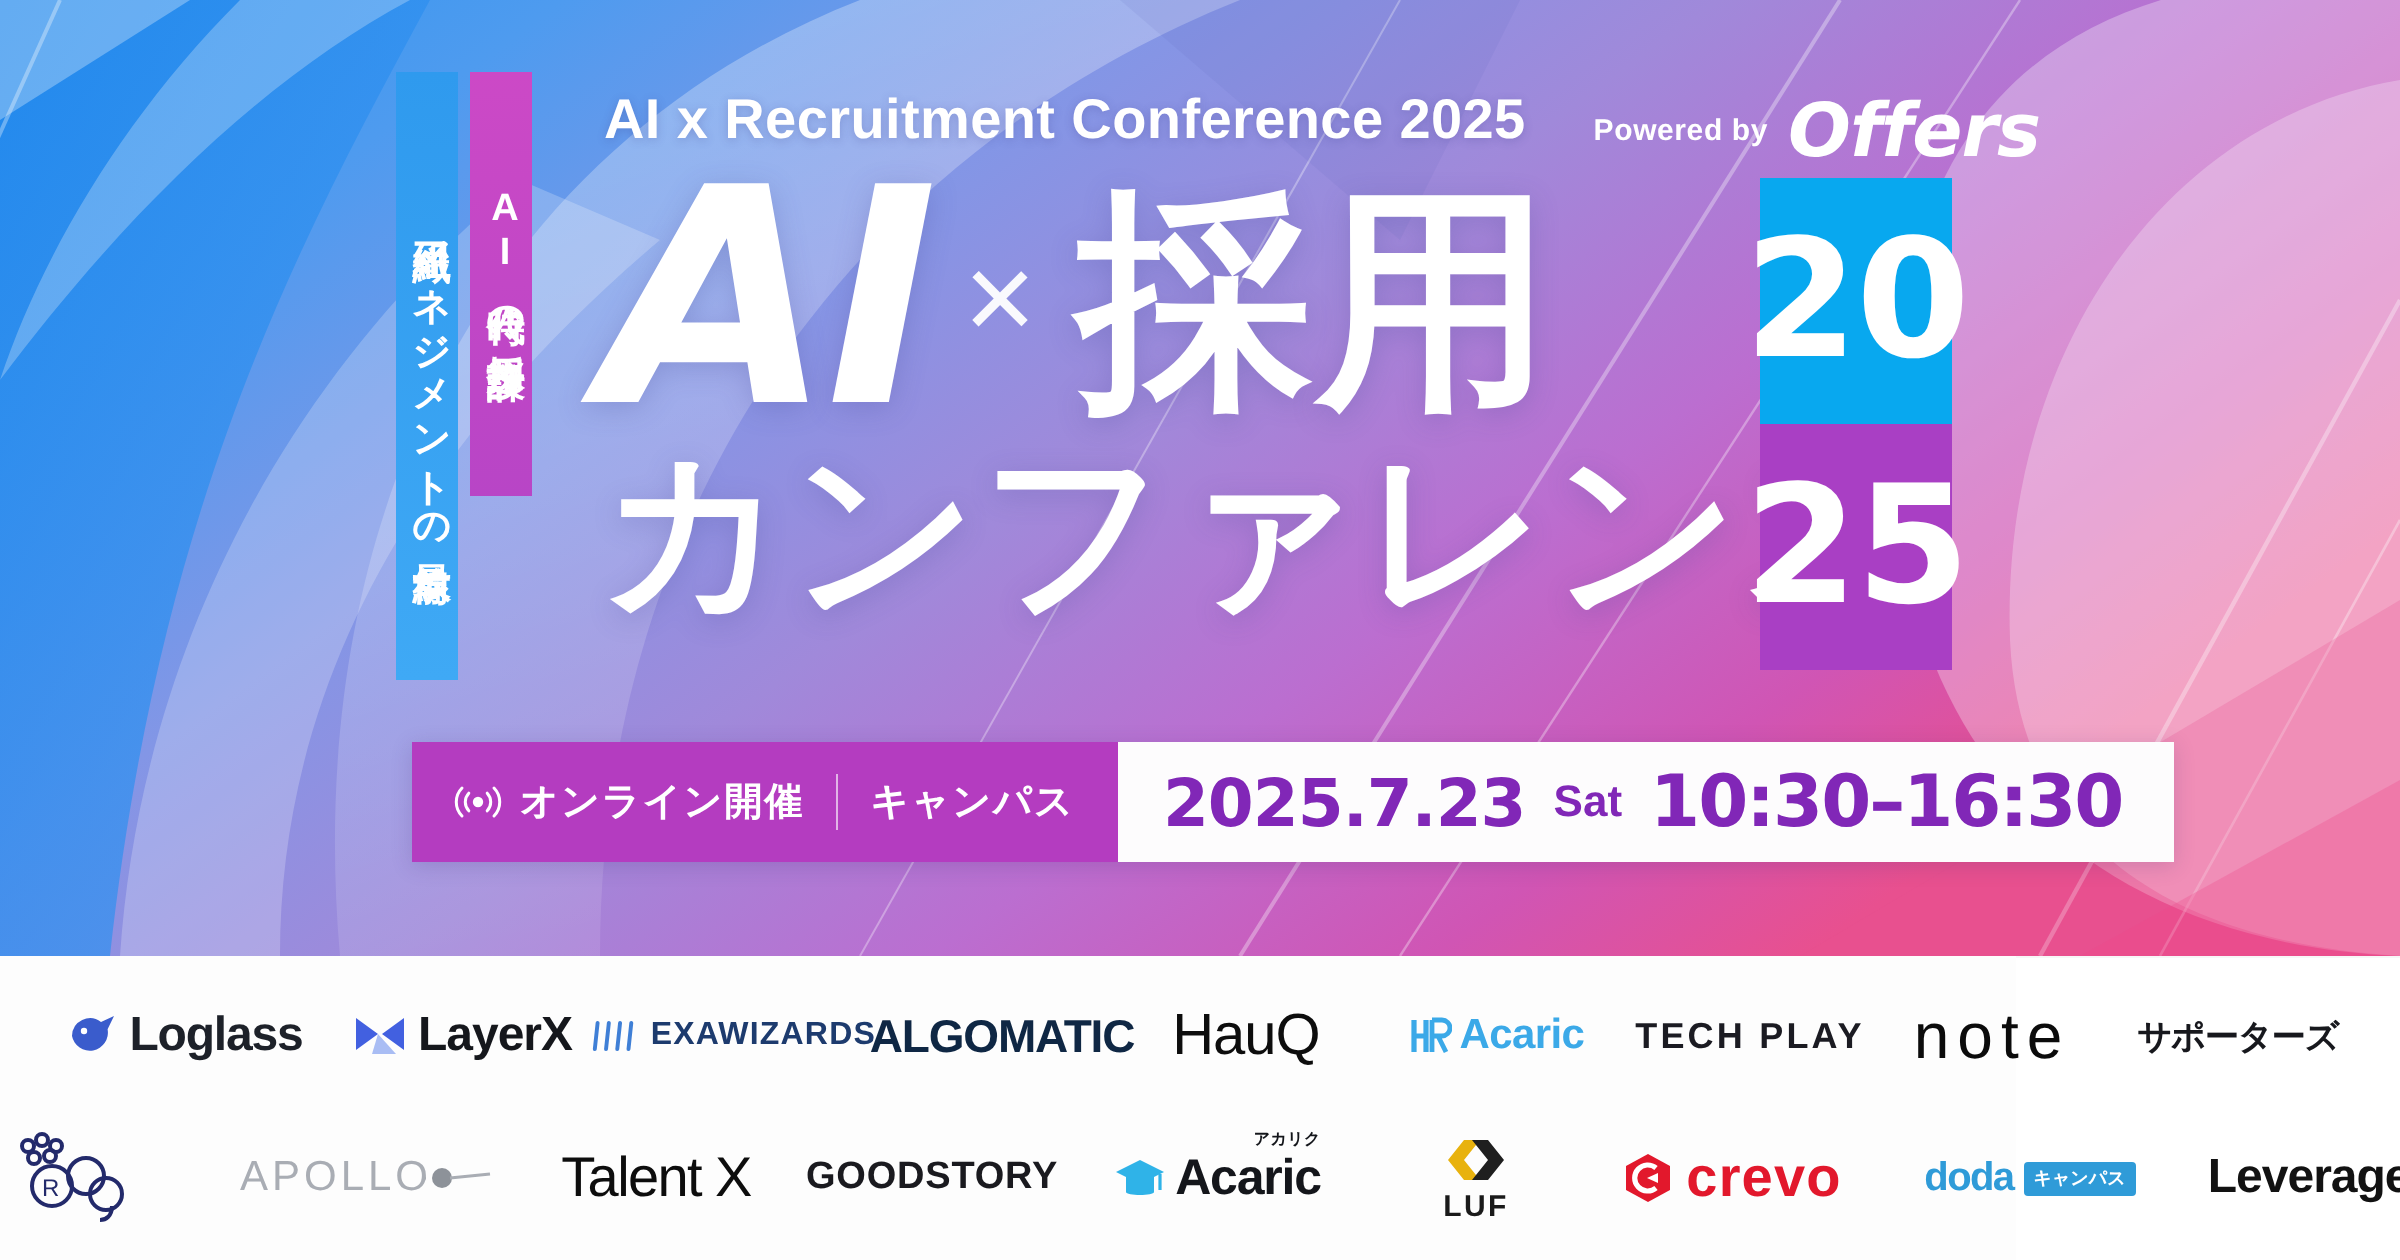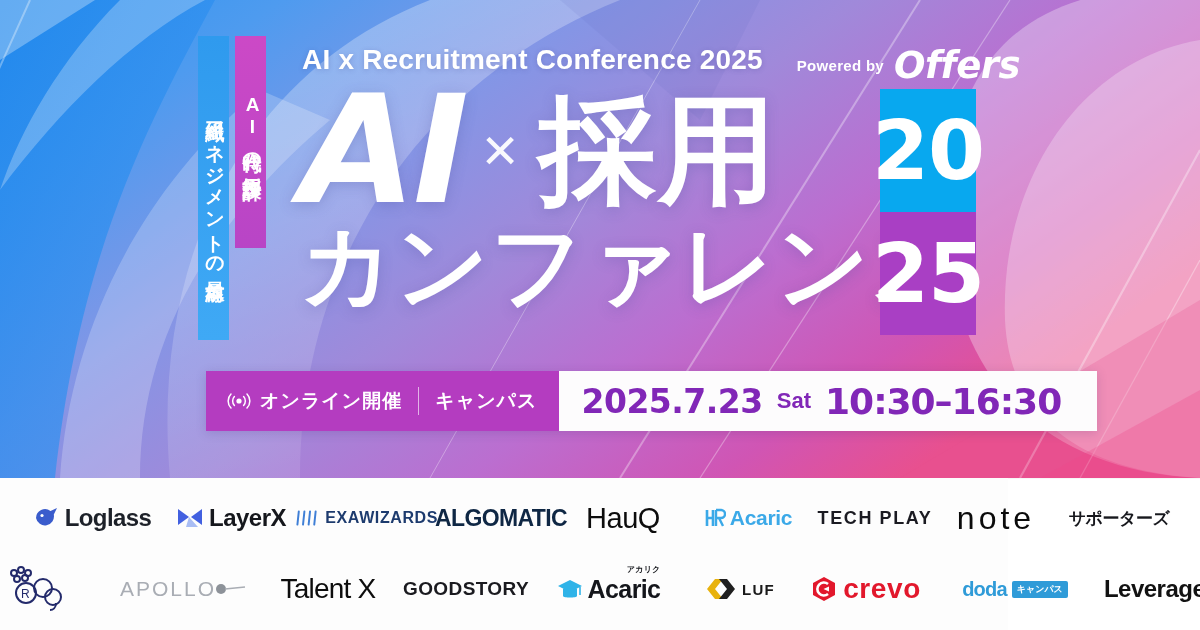--- a/index.html
+++ b/index.html
@@ -62,21 +62,21 @@
   .year-bot{background:#a93fc4;}
 
   
   .infobar{position:absolute;left:206px;top:371px;display:flex;height:60px;z-index:6;
     box-shadow:0 2px 10px rgba(60,40,110,.18);}
   .info-left{background:#b43cc0;display:flex;align-items:center;gap:16px;padding:0 22px 0 20px;}
   .info-online{display:flex;align-items:center;gap:8px;color:#fff;font-size:19px;font-weight:700;letter-spacing:1px;}
   .wifi-icon{width:26px;height:18px;display:block;}
   .vsep{width:1px;height:28px;background:rgba(255,255,255,.62);}
   .info-free{color:#fff;font-size:19px;font-weight:700;letter-spacing:1px;}
-  .info-right{background:#fdfcfd;display:flex;align-items:center;gap:14px;padding:0 36px 0 22px;}
+  .info-right{background:#fdfcfd;display:flex;align-items:center;gap:14px;padding:0 26px 0 22px;}
   .date-main{color:#8127b7;font-size:33px;font-weight:700;letter-spacing:-.5px;
     font-family:"DejaVu Sans","Liberation Sans",sans-serif;}
   .date-dow{color:#8127b7;font-size:22px;font-weight:700;letter-spacing:0;}
   .date-time{color:#8127b7;font-size:36px;font-weight:700;letter-spacing:-1px;
     font-family:"DejaVu Sans","Liberation Sans",sans-serif;}
 
   
   .logos{position:absolute;left:0;top:478px;width:1008px;height:152px;background:#fdfdfd;}
   .logo-row{display:flex;align-items:center;justify-content:center;width:1200px;}
   .logo-row.r1{height:72px;padding-top:4px;gap:0;}
@@ -313,21 +313,21 @@
           <path d="M2 9 L14 3 L26 9 L14 15 Z" fill="#2fb3e8"></path>
           <path d="M7 11.5 L7 19 C7 21 21 21 21 19 L21 11.5" fill="#2fb3e8"></path>
           <path d="M24 10 L24 18" stroke="#2fb3e8" stroke-width="1.6"></path>
         </svg>
         <span style="position:relative;display:inline-block;">
           <span style="position:absolute;top:-11px;right:0;font-size:8px;color:#14161b;font-weight:700;letter-spacing:.2px;white-space:nowrap">アカリク</span>
           <span class="lg-txt" style="font-size:25px;color:#14161b;letter-spacing:-.6px">Acaric</span>
         </span>
       </div>
 
-      <div class="logo" style="width:110px;flex-direction:row;gap:1px">
+      <div class="logo" style="width:110px;flex-direction:column;gap:1px">
         <svg width="40" height="28" viewBox="0 0 40 28" aria-hidden="true">
           <path d="M6 14 L14 4 L22 4 L14 14 L22 24 L14 24 Z" fill="#e8b20e"></path>
           <path d="M18 4 L26 4 L34 14 L26 24 L18 24 L26 14 Z" fill="#1f1f1f"></path>
         </svg>
         <span class="lg-txt" style="font-size:15px;color:#1a1a1a;letter-spacing:1.2px">LUF</span>
       </div>
 
       <div class="logo" style="width:146px">
         <svg width="26" height="26" viewBox="0 0 26 26" style="margin-right:6px" aria-hidden="true">
           <path d="M13 1 L24 7 L24 19 L13 25 L2 19 L2 7 Z" fill="#e2182c"></path>

